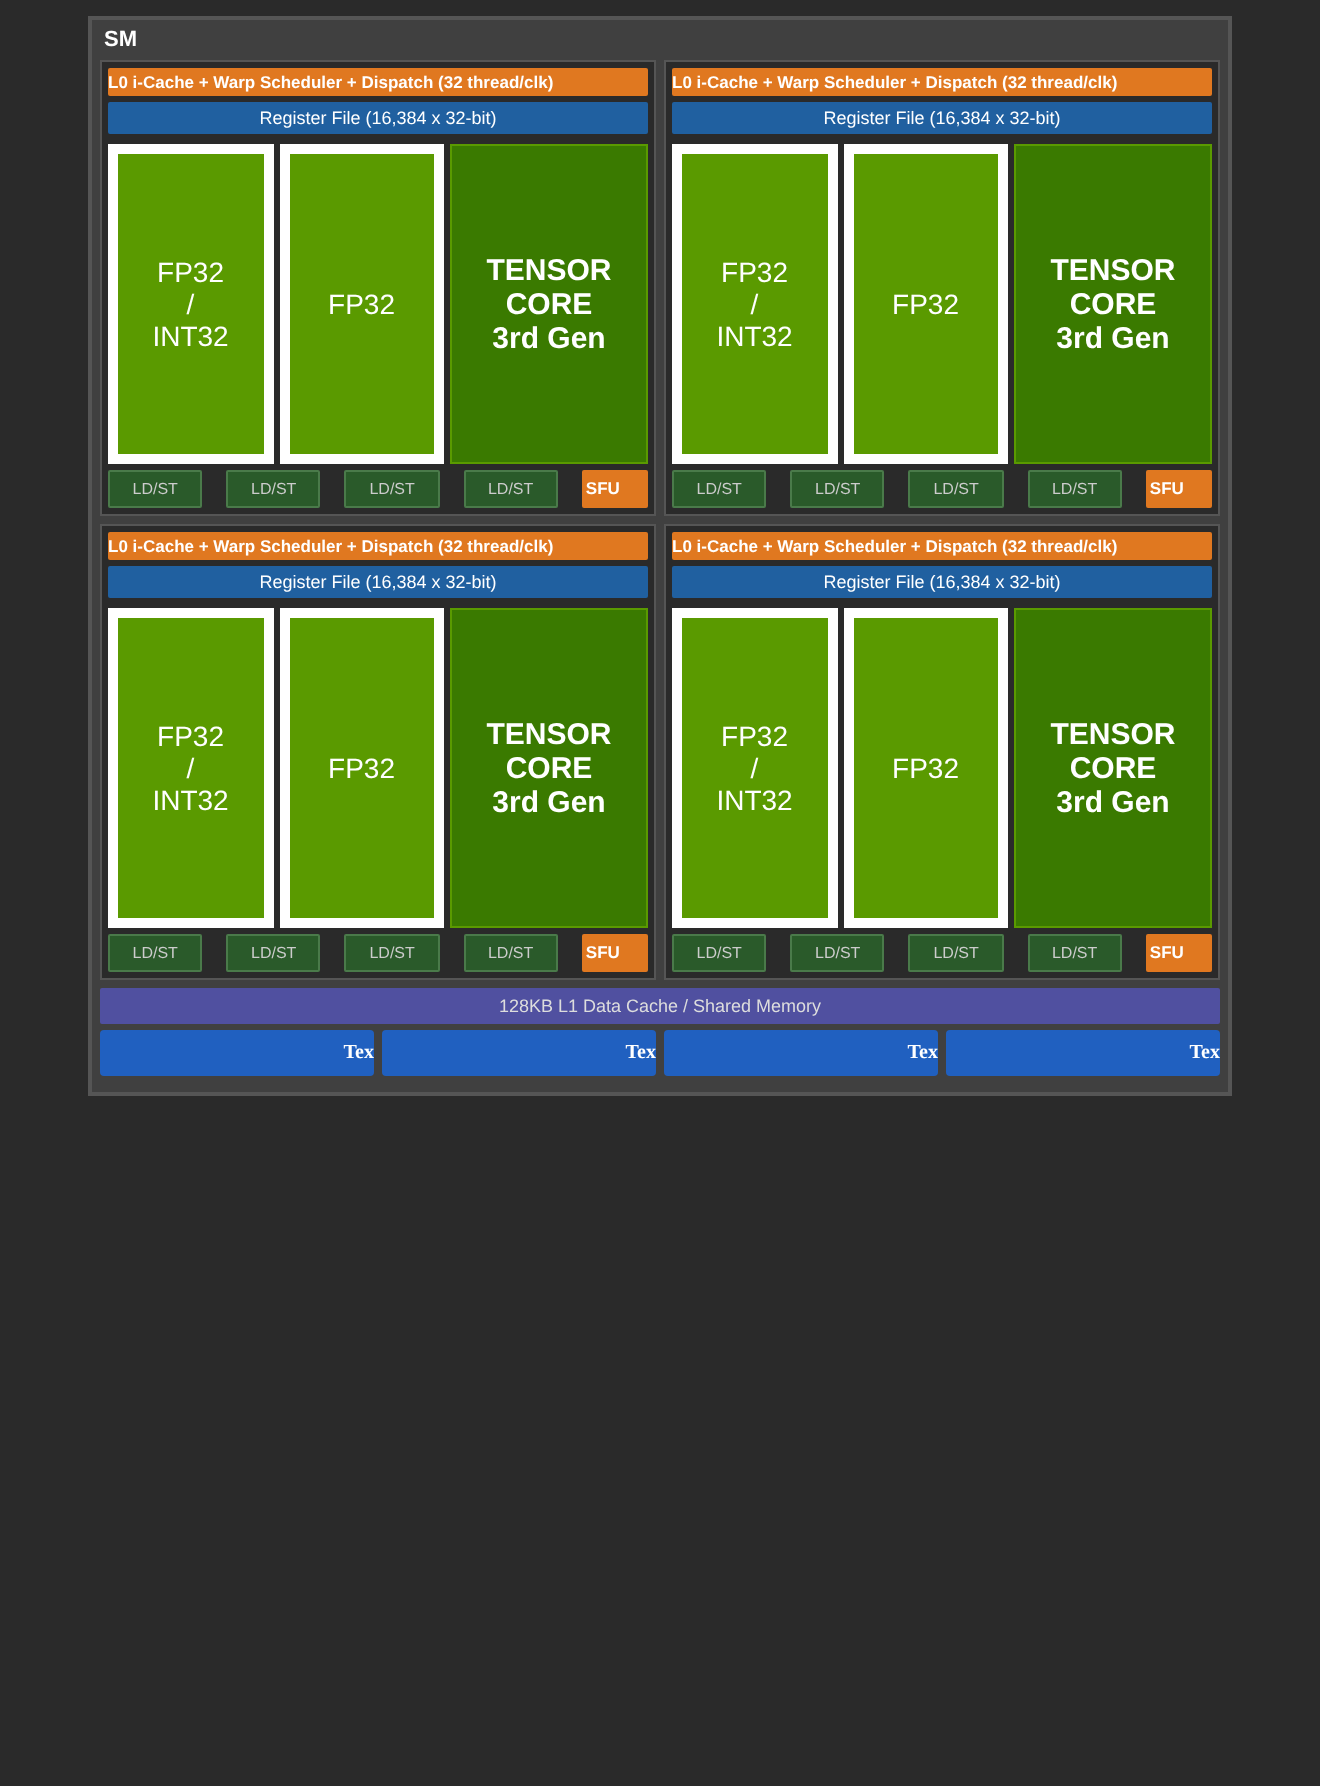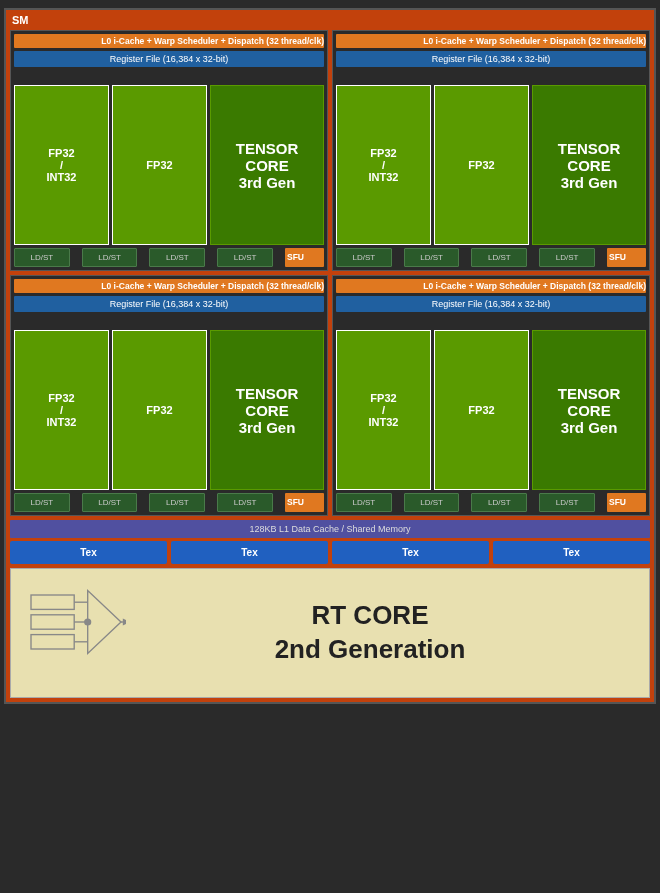--- a/index.html
+++ b/index.html
@@ -4,23 +4,23 @@
   <style>
     * { box-sizing: border-box; margin: 0; padding: 0; }
     body {
       width: 660px;
       height: 893px;
       background: #2a2a2a;
       font-family: Arial, sans-serif;
       overflow: hidden;
     }
     .sm-container {
-      width: 652px;
+      width: 572px;
       margin: 8px auto;
-      background: #c2410c;
+      background: #404040;
       border: 2px solid #555;
       padding: 4px;
     }
     .sm-label {
       color: #fff;
       font-size: 11px;
       font-weight: bold;
       margin-bottom: 4px;
       padding-left: 2px;
     }
@@ -32,55 +32,55 @@
     .quadrant {
       background: #2a2a2a;
       border: 1px solid #555;
       padding: 3px;
     }
     .l0-bar {
       background: #e07820;
       color: #fff;
       font-size: 8.5px;
       font-weight: bold;
-      text-align: right;
+      text-align: left;
       padding: 2px 0;
       margin-bottom: 3px;
       border-radius: 1px;
     }
     .reg-file-bar {
       background: #2060a0;
       color: #fff;
       font-size: 9px;
       text-align: center;
       padding: 3px 14px;
-      margin-bottom: 18px;
+      margin-bottom: 5px;
       border-radius: 1px;
     }
     .cores-area {
       display: grid;
       grid-template-columns: 1fr 1fr 1.2fr;
       gap: 3px;
       margin-bottom: 3px;
     }
     .core-col {
       display: flex;
       flex-direction: column;
       gap: 3px;
     }
     .core-block {
       background: #5a9a00;
-      border: 1px solid #ffffff;
+      border: 5px solid #ffffff;
       display: flex;
       align-items: center;
       justify-content: center;
       text-align: center;
       color: #fff;
-      font-size: 11px;
-      font-weight: bold;
+      font-size: 14px;
+      font-weight: normal;
       flex: 1;
     }
     .core-block.tall {
       min-height: 160px;
     }
     .tensor-block {
       background: #3a7a00;
       border: 1px solid #5a9a00;
       display: flex;
       align-items: center;
@@ -127,23 +127,24 @@
       display: grid;
       grid-template-columns: 1fr 1fr 1fr 1fr;
       gap: 4px;
       margin-bottom: 4px;
     }
     .tex-block {
       background: #2060c0;
       color: #fff;
       font-size: 10px;
       font-weight: bold;
-      text-align: center;
-      padding: 6px 16px;
+      text-align: right;
+      padding: 6px 0;
       border-radius: 2px;
+      font-family: Liberation Serif, serif;
     }
     .rt-core-section {
       background: #e8e0b0;
       border: 1px solid #aaa;
       padding: 10px;
       display: flex;
       align-items: center;
       justify-content: center;
       min-height: 130px;
       position: relative;
@@ -271,39 +272,14 @@
 
   <div class="l1-cache-bar">128KB L1 Data Cache / Shared Memory</div>
 
   <div class="tex-row">
     <div class="tex-block">Tex</div>
     <div class="tex-block">Tex</div>
     <div class="tex-block">Tex</div>
     <div class="tex-block">Tex</div>
   </div>
 
-  <div class="rt-core-section">
-    <div class="rt-core-diagram">
-      <svg class="rt-diagram-svg" viewBox="0 0 110 100">
-
-        <rect x="5" y="10" width="48" height="16" fill="none" stroke="#888" stroke-width="1.5"></rect>
-        <rect x="5" y="32" width="48" height="16" fill="none" stroke="#888" stroke-width="1.5"></rect>
-        <rect x="5" y="54" width="48" height="16" fill="none" stroke="#888" stroke-width="1.5"></rect>
-
-        <line x1="53" y1="18" x2="68" y2="18" stroke="#888" stroke-width="1.5"></line>
-        <line x1="53" y1="40" x2="68" y2="40" stroke="#888" stroke-width="1.5"></line>
-        <line x1="53" y1="62" x2="68" y2="62" stroke="#888" stroke-width="1.5"></line>
-
-        <polygon points="68,5 68,75 105,40" fill="none" stroke="#888" stroke-width="1.5"></polygon>
-
-        <circle cx="68" cy="40" r="4" fill="#888"></circle>
-        <line x1="105" y1="40" x2="110" y2="40" stroke="#888" stroke-width="1.5"></line>
-
-        <polygon points="107,36 115,40 107,44" fill="#888"></polygon>
-      </svg>
-    </div>
-    <div class="rt-core-text">
-      <span>RT CORE</span><br>
-      <span>2nd Generation</span>
-    </div>
-  </div>
 
 </div>
 
 </body></html>

